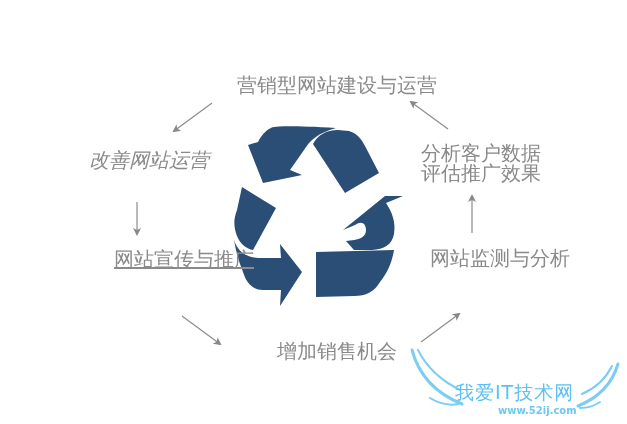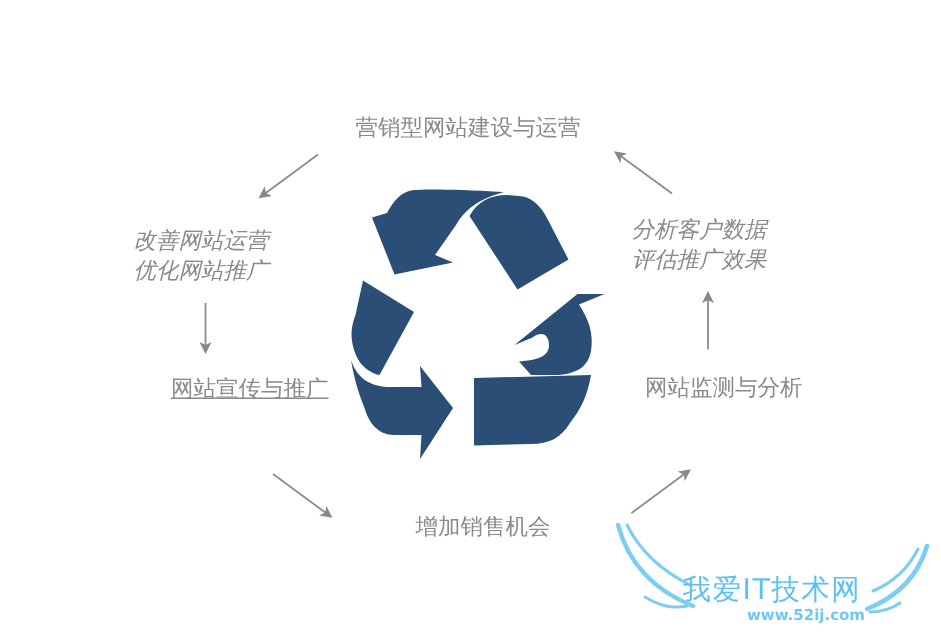--- a/index.html
+++ b/index.html
@@ -1,18 +1,18 @@
 <!DOCTYPE html>
 <html><head>
 <meta charset="utf-8">
 <style>
   html, body { margin: 0; padding: 0; background: #ffffff; }
   body { width: 627px; height: 424px; position: relative; overflow: hidden;
          font-family: "DejaVu Sans", sans-serif; }
-  .label { position: absolute; color: #8a8a8a; font-size: 15px; line-height: 20px;
+  .label { position: absolute; color: #8a8a8a; font-size: 20px; line-height: 20px;
            white-space: nowrap; letter-spacing: 0px; }
   .label span { display: block; }
   svg.layer { position: absolute; left: 0; top: 0; }
   .wm-text { position: absolute; left: 455px; top: 380px; font-size: 19px; font-weight: normal;
              color: #5cc0f0; letter-spacing: 1px; white-space: nowrap; }
   .wm-url { position: absolute; left: 478px; top: 405px; font-size: 10px; color: #6fc7f2;
             white-space: nowrap; font-weight: bold; margin-left: 20px; }
 </style>
 </head>
 <body>
@@ -47,36 +47,35 @@
     <path d="M234,240 C238,252 246,257 258,258 L281,258 L280,244 L302,272 L280,306 L281,290 L263,290 C252,290 246,282 243,272 C239,262 236,252 234,240 Z"></path>
   </g>
 </svg>
 
 <div class="label" style="left:237px; top:75px;">
   <span>营销型网站建设与运营</span>
 </div>
 
 <div class="label" style="left:89px; top:150px;font-style:italic;">
   <span>改善网站运营</span>
-  <span>优化网站推广</span>
 </div>
 
 <div class="label" style="left:114px; top:249px;text-decoration:underline;">
   <span>网站宣传与推广</span>
 </div>
 
 <div class="label" style="left:277px; top:341px;">
   <span>增加销售机会</span>
 </div>
 
 <div class="label" style="left:430px; top:248px;">
   <span>网站监测与分析</span>
 </div>
 
-<div class="label" style="left:421px; top:143px;font-style:italic;">
+<div class="label" style="left:421px; top:143px;">
   <span>分析客户数据</span>
   <span>评估推广效果</span>
 </div>
 
 <svg class="layer" width="627" height="424">
   <g fill="none" stroke="#7ccdf4" stroke-width="3" stroke-linecap="round">
     <path d="M412,350 C418,372 432,392 462,404"></path>
     <path d="M418,350 C426,366 440,380 460,390" stroke-width="2"></path>
     <path d="M430,398 C440,404 448,406 458,404" stroke-width="2"></path>
     <path d="M618,364 C612,384 598,398 578,406"></path>

